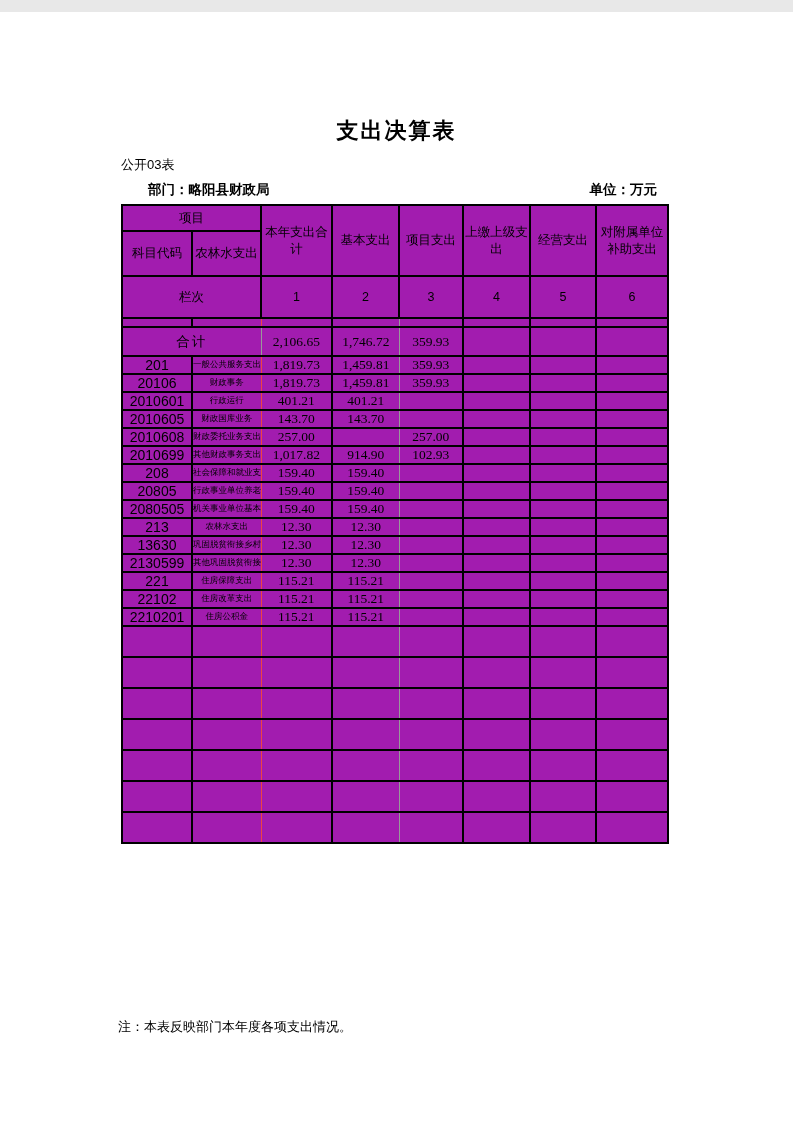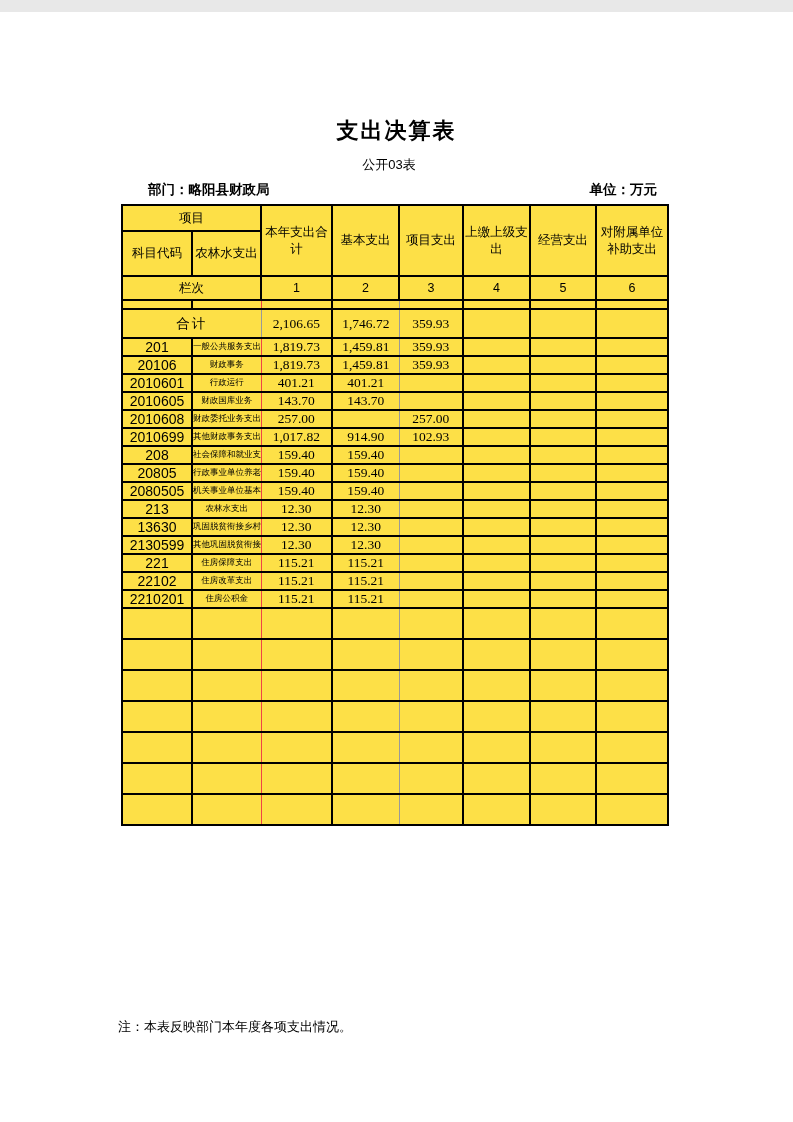--- a/index.html
+++ b/index.html
@@ -6,39 +6,39 @@
   .page{
     position:relative;width:793px;height:1122px;background:#ffffff;
     font-family:"Liberation Sans","DejaVu Sans",sans-serif;color:#000;
     margin:12px auto;overflow:hidden;
   }
   .title{
     position:absolute;top:104px;left:0;width:793px;text-align:center;
     font-size:22px;font-weight:700;letter-spacing:2px;
   }
   .form-code{
-    position:absolute;top:144px;left:121px;width:546px;text-align:center;
+    position:absolute;top:144px;left:121px;width:546px;text-align:left;
     padding-right:10px;box-sizing:border-box;font-size:13px;font-weight:500;
   }
   .meta-line{position:absolute;top:169px;left:121px;width:546px;height:20px;}
   .dept{position:absolute;left:27px;top:0;font-size:13.5px;font-weight:700;}
   .unit{position:absolute;right:10px;top:0;font-size:13.5px;font-weight:700;}
 
   table.fin{
     position:absolute;top:192px;left:121px;width:546px;
-    border-collapse:collapse;table-layout:fixed;background:#fde047;
+    border-collapse:collapse;table-layout:fixed;background:#a21caf;
   }
   table.fin th,table.fin td{
     border:2px solid #000;padding:0;text-align:center;vertical-align:middle;
     font-weight:400;overflow:hidden;
   }
   thead th{font-size:12.5px;line-height:1.3;padding:0 4px;}
   .r-item{height:26px;}
   .r-sub{height:45px;}
-  .r-idx{height:24px;}
+  .r-idx{height:42px;}
   .r-idx th{font-size:12.5px;}
   .r-spacer{height:9px;}
   .r-total{height:29px;border-radius:13px;}
   .r-data{height:18px;}
   .r-empty{height:31px;}
 
   td.code{font-size:14px;font-family:"Liberation Sans","DejaVu Sans",sans-serif;}
   td.name{font-size:8.5px;white-space:nowrap;padding:0;}
   td.val{
     font-family:"Liberation Serif","DejaVu Serif",serif;font-size:13.5px;

